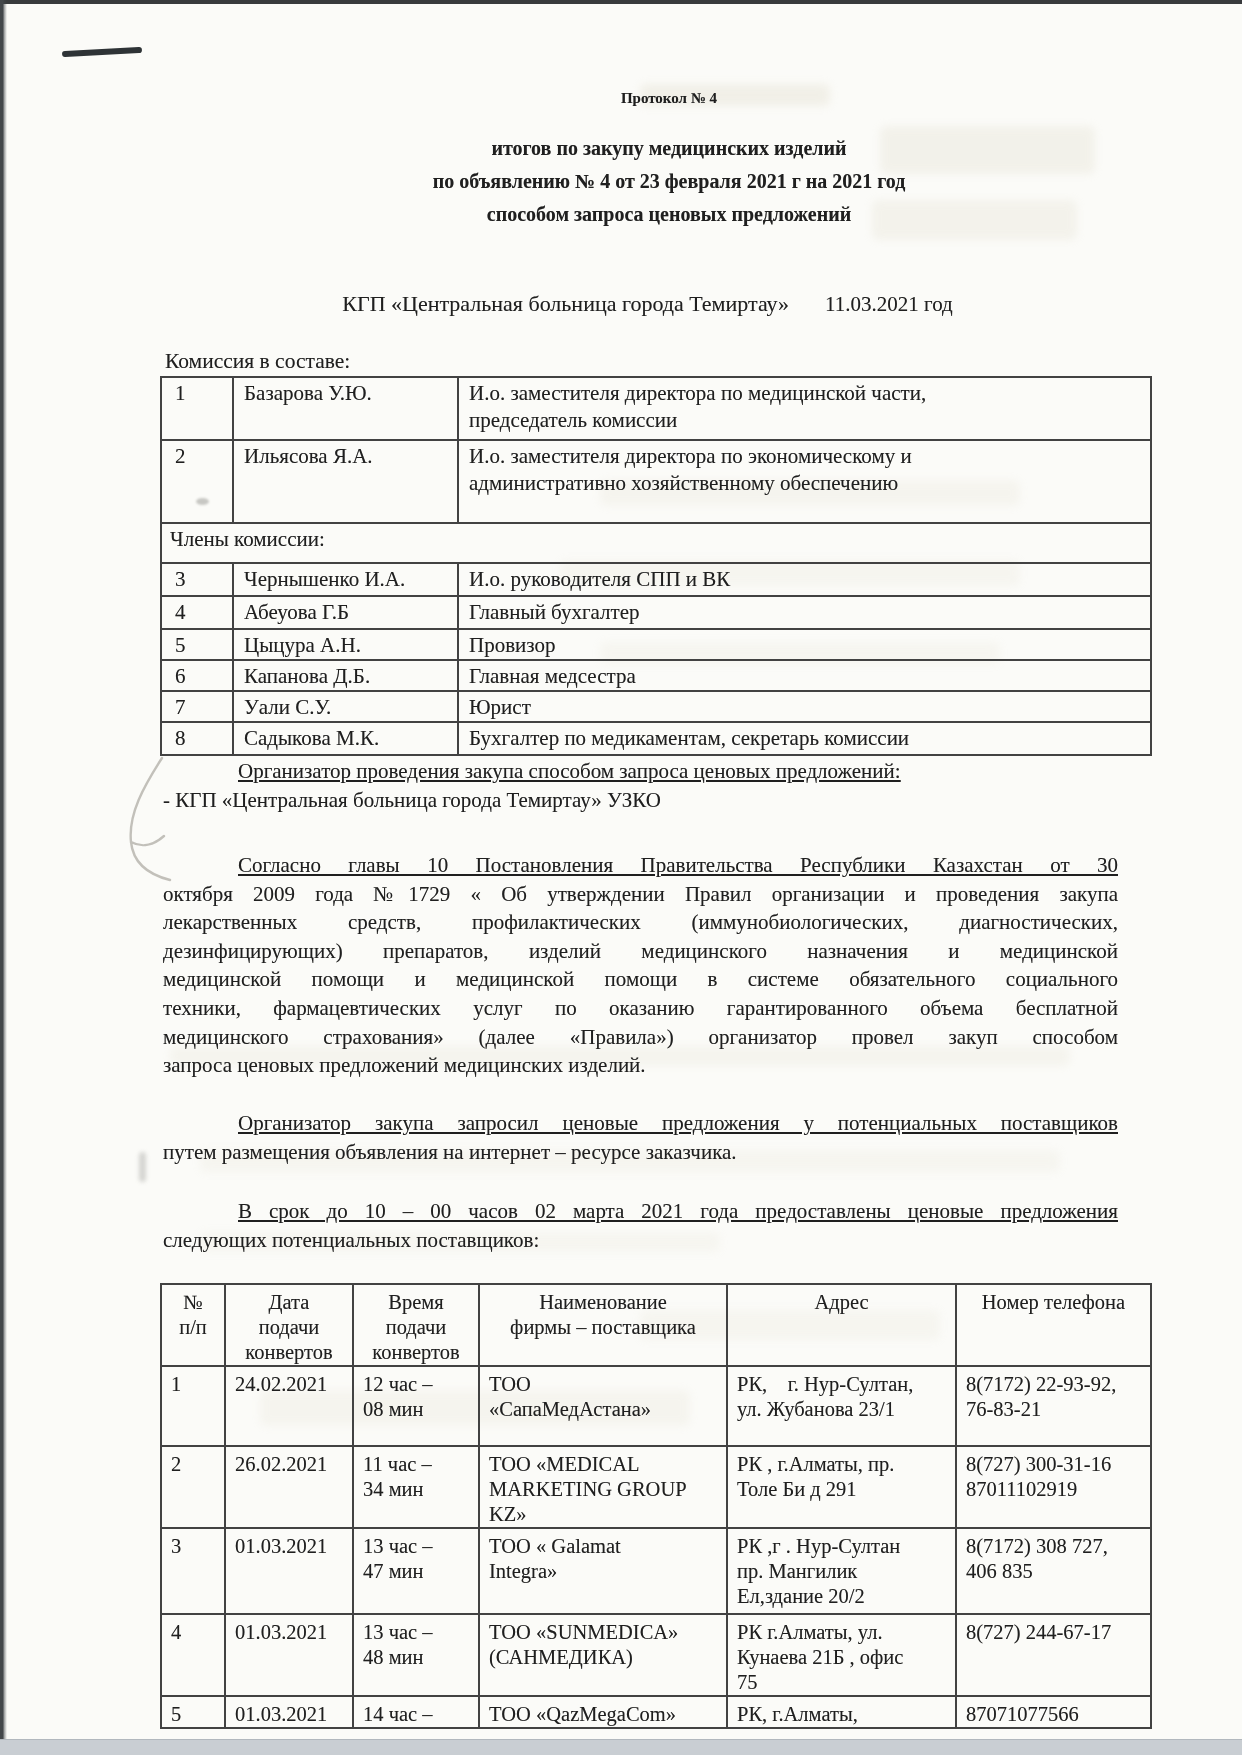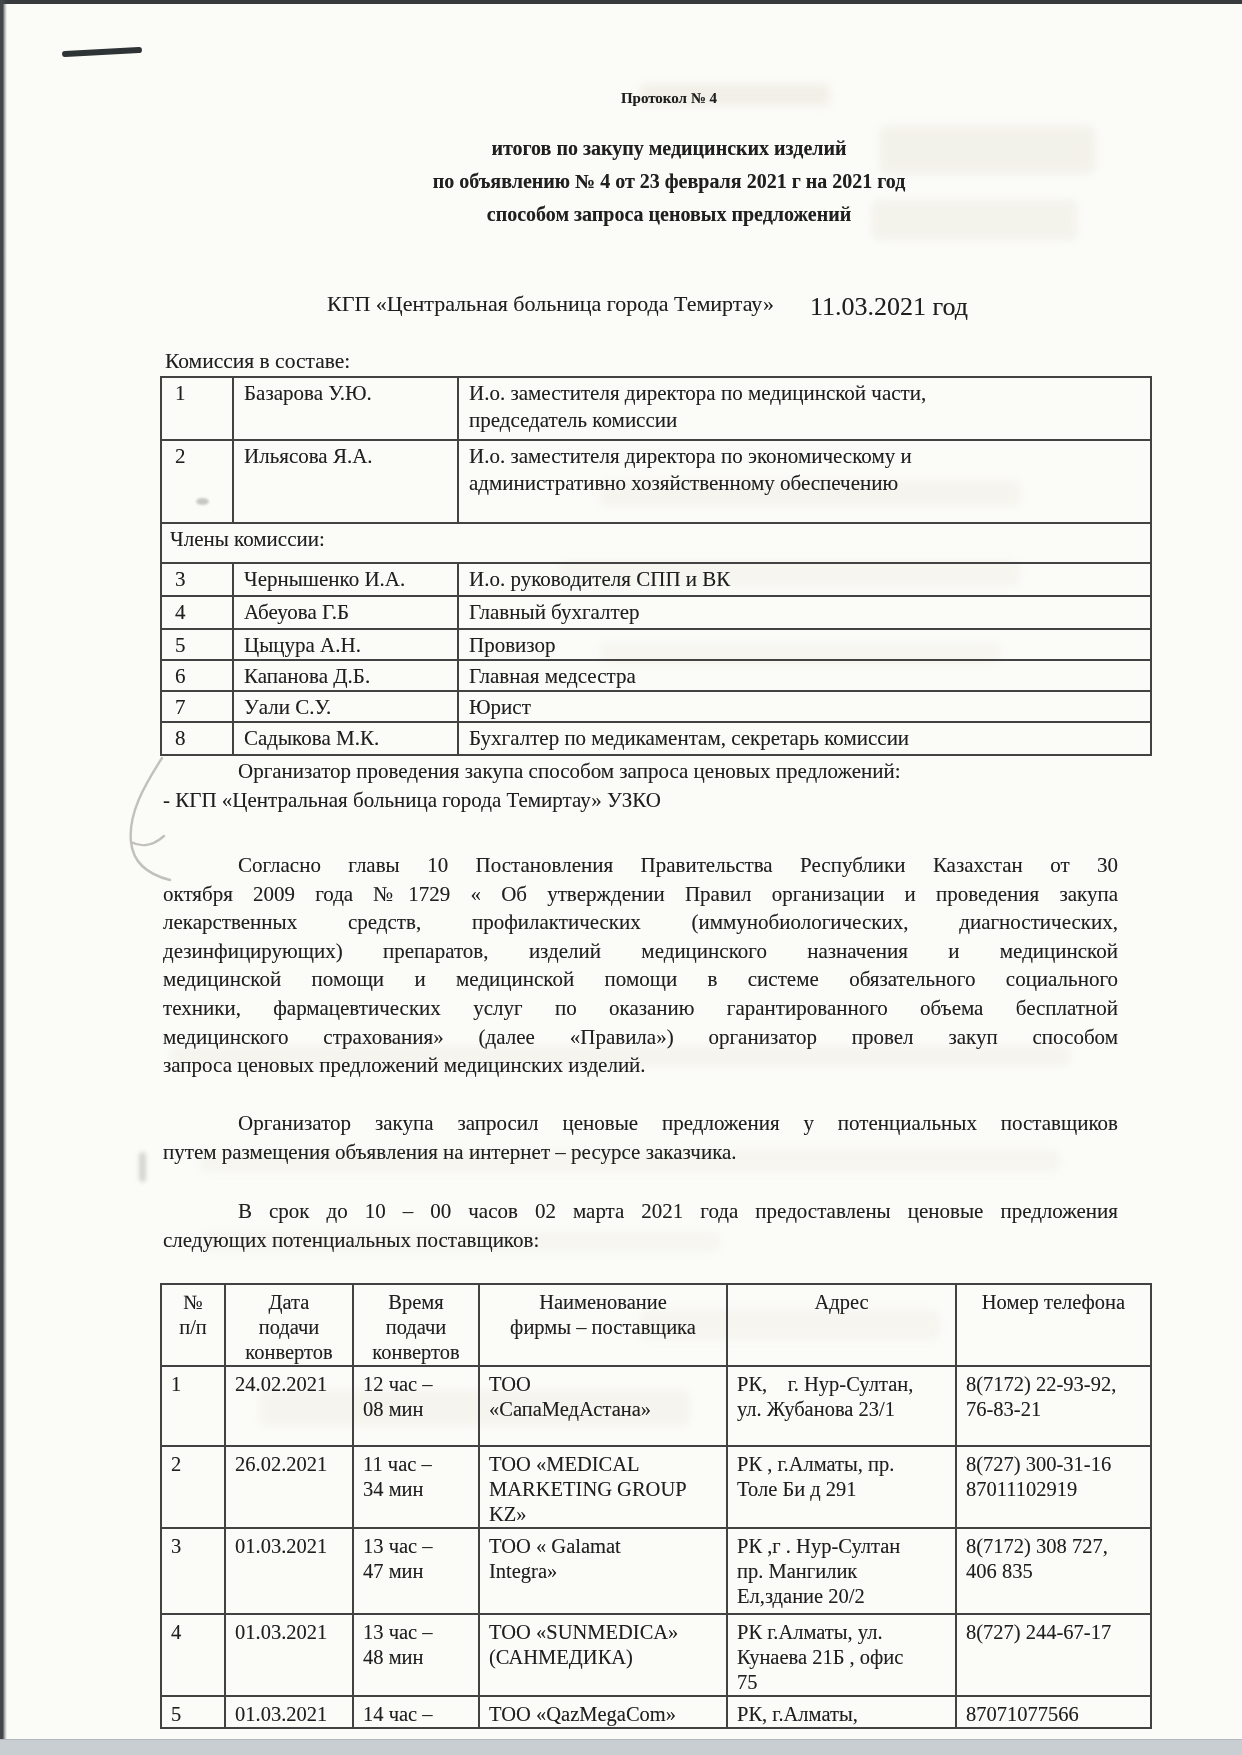--- a/index.html
+++ b/index.html
@@ -23,37 +23,37 @@
   .speck2{position:absolute;left:139px;top:1152px;width:7px;height:30px;background:#9b9b97;
     opacity:.4;border-radius:4px;filter:blur(2px);}
   .bleed{position:absolute;background:#d6d0ba;filter:blur(4px);border-radius:6px;}
   
   .center-block{position:absolute;left:160px;width:990px;text-align:center;font-weight:bold;transform:translateX(14px);}
   .doc-title{top:90px;font-size:15px;}
   .doc-subtitle{top:132px;font-size:20px;line-height:33px;}
   .doc-subtitle div{white-space:pre-line;}
   .org-line{position:absolute;left:159px;top:291px;width:977px;display:flex;
     justify-content:center;font-size:22px;}
-  .org-line .date{font-size:26px;padding-top:1px;margin-left:36px;}
+  .org-line .date{font-size:21px;padding-top:1px;margin-left:36px;}
   .commission-heading{position:absolute;left:165px;top:349px;font-size:21.5px;}
   
   table{border-collapse:collapse;table-layout:fixed;position:absolute;background:transparent;}
   td{border:2px solid #424242;vertical-align:top;white-space:pre-line;overflow:hidden;}
   .t1{left:160px;top:376px;width:990px;}
   .t1 td{font-size:21px;line-height:27px;padding:2px 8px 0 10px;}
   .t1 .cnum{padding-left:13px;}
   .t1 .members-row td{font-size:21px;line-height:26px;padding:2px 0 0 8px;}
   .t2{left:160px;top:1283px;width:990px;}
   .t2 td{font-size:20.5px;line-height:25px;padding:5px 6px 0 9px;}
   .t2 .hdr td{text-align:center;padding:5px 3px 0 3px;}
   
   .para{position:absolute;left:163px;width:955px;font-size:21px;}
   .pline{white-space:pre-line;}
   .j{text-align:justify;text-align-last:justify;}
-  .ind{text-indent:75px;}
+  .ind{text-indent:75px;text-decoration:underline;}
   .p1{top:757px;}.p1 .pline{line-height:29px;}
   .p2{top:851px;}.p2 .pline{line-height:28.6px;}
   .p3{top:1109px;}.p3 .pline{line-height:28.5px;}
   .p4{top:1197px;}.p4 .pline{line-height:28.5px;}
 </style>
 </head>
 <body>
 
 <div class="scan">
 

